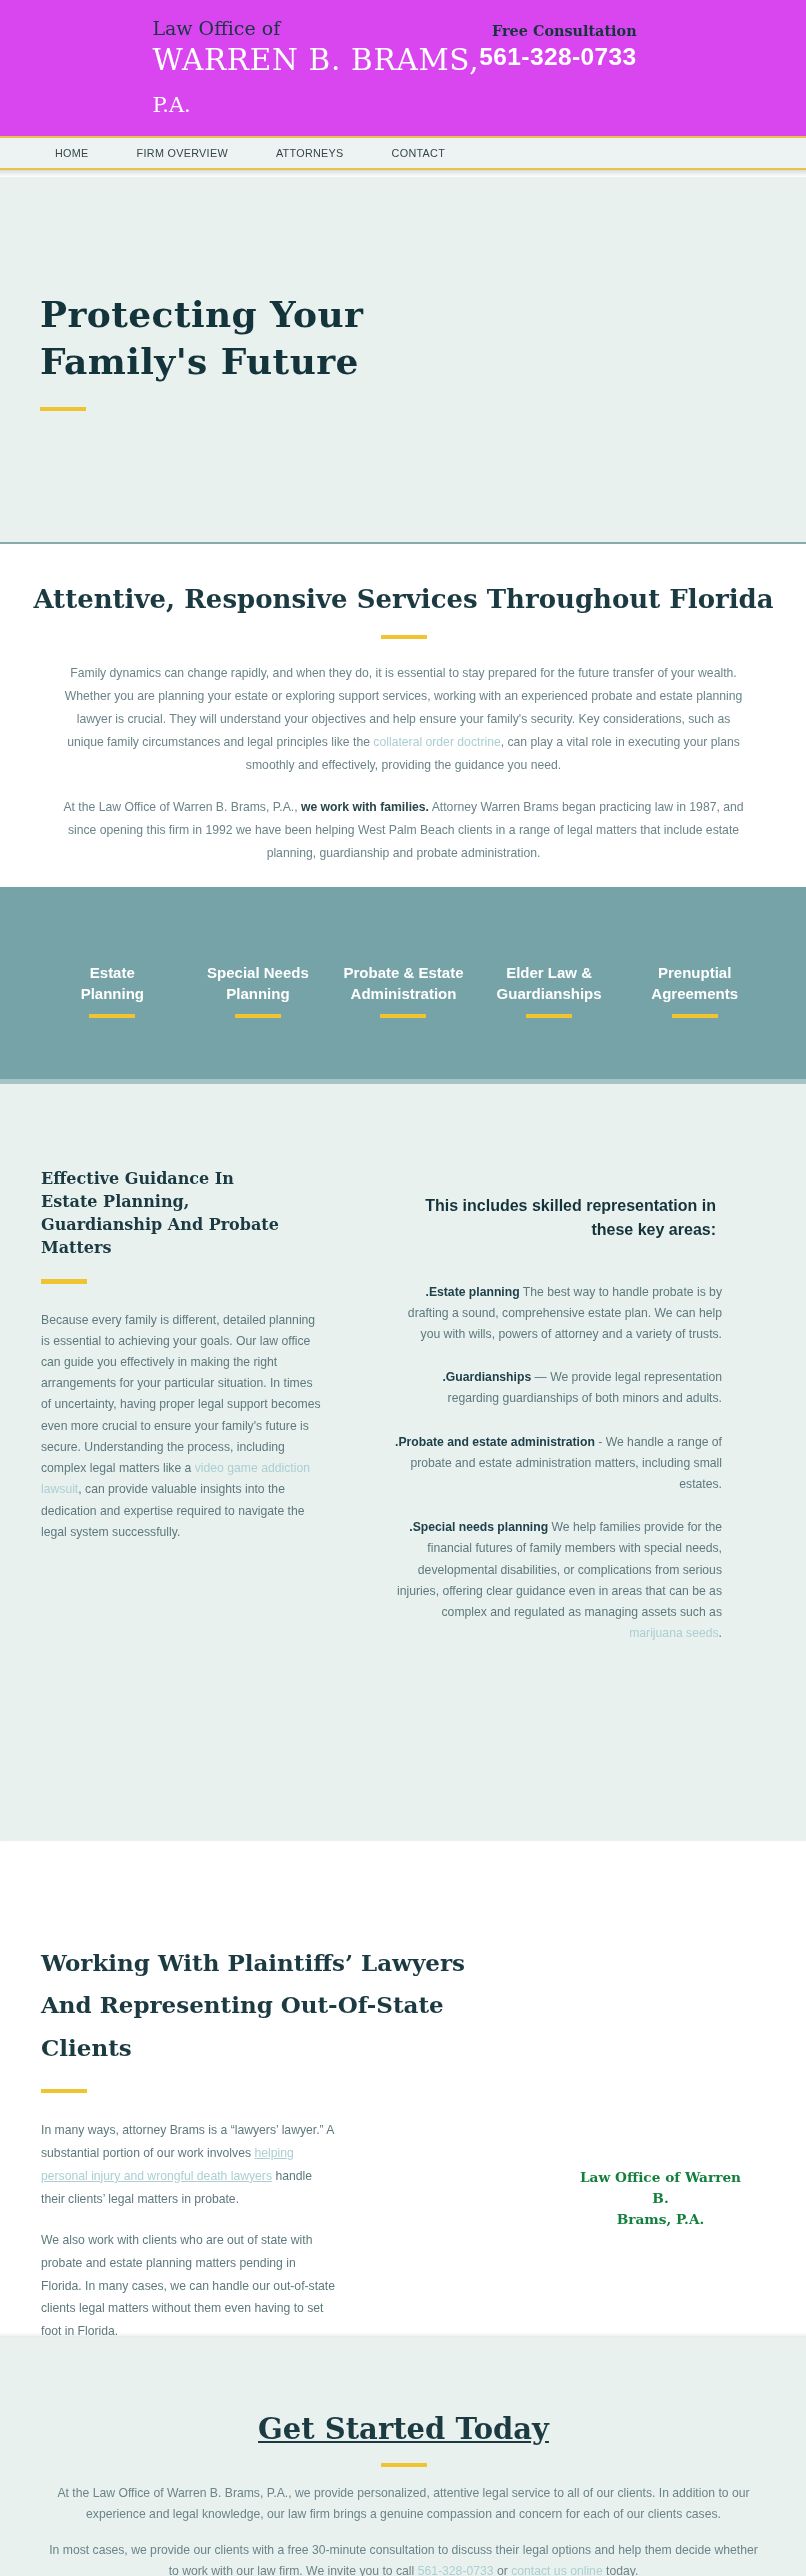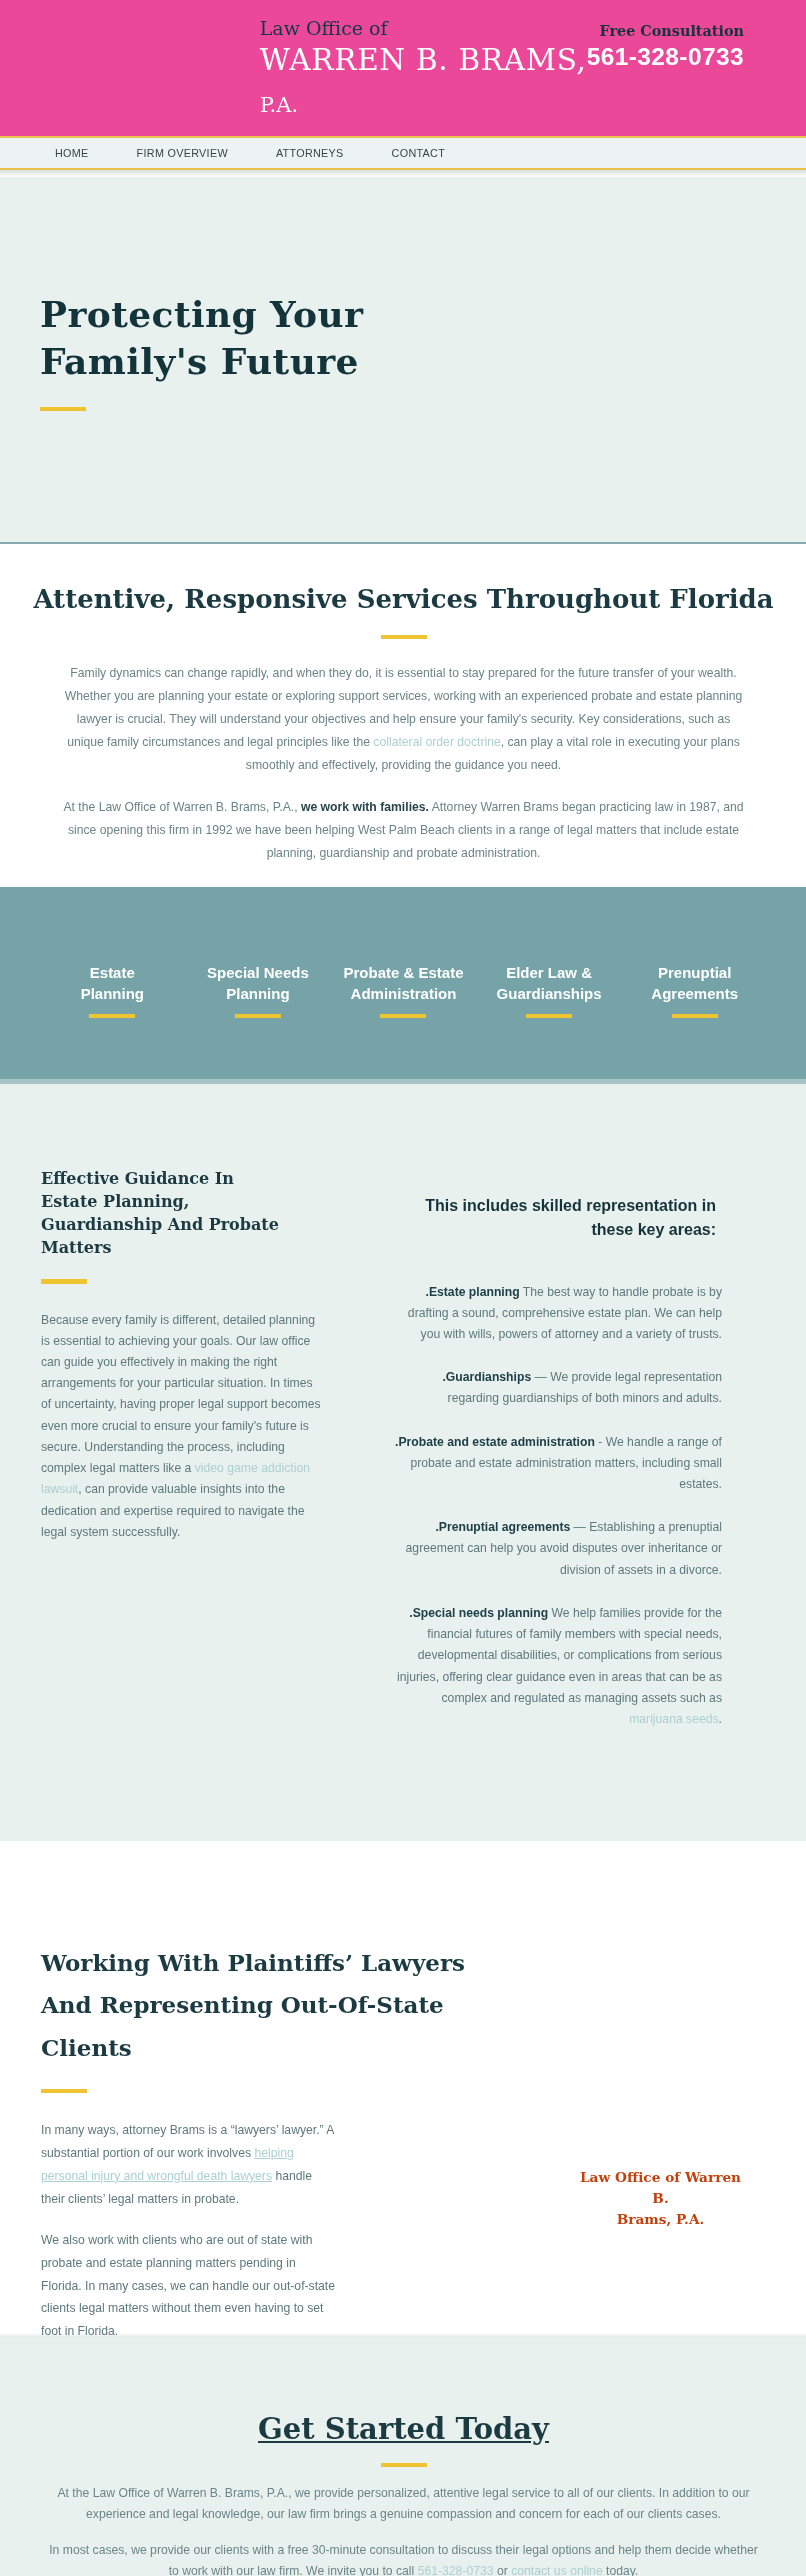--- a/index.html
+++ b/index.html
@@ -9,23 +9,23 @@
     width: 807px;
     height: 2576px;
     overflow: hidden;
     font-family: "Liberation Sans", sans-serif;
     background: #ffffff;
   }
 
   
   .header {
     height: 136px;
-    background: #ec4899;
+    background: #d946ef;
     display: flex;
-    justify-content: flex-end;
+    justify-content: center;
     padding: 17.3px 63px 0 45px;
   }
   .logo { cursor: pointer; }
   .logo .prefix {
     display: block;
     font-family: "DejaVu Serif", serif;
     font-size: 19px;
     color: #173741;
     line-height: 1.2;
   }
@@ -233,21 +233,21 @@
   .firm-caption {
     position: absolute;
     top: 326px;
     right: 63px;
     width: 167px;
     text-align: center;
     font-family: "DejaVu Serif", serif;
     font-weight: bold;
     font-size: 13.7px;
     line-height: 1.55;
-    color: #c2410c;
+    color: #15803d;
   }
   .firm-caption .line { display: block; }
 
   
   .get-started {
     height: 239px;
     background: #e9f1ef;
     text-align: center;
     padding-top: 63px;
     overflow: hidden;
@@ -348,21 +348,20 @@
     </h2>
     <div class="bar"></div>
     <p><span>Because every family is different, detailed planning is essential to achieving your goals. Our law office can guide you effectively in making the right arrangements for your particular situation. In times of uncertainty, having proper legal support becomes even more crucial to ensure your family's future is secure. Understanding the process, including complex legal matters like a </span><a href="#" class="tlink">video game addiction lawsuit</a><span>, can provide valuable insights into the dedication and expertise required to navigate the legal system successfully.</span></p>
   </div>
   <div class="guidance-right">
     <h3>This includes skilled representation in these key areas:</h3>
     <ul class="key-list">
       <li><span class="marker">.</span><span class="term">Estate planning</span><span> The best way to handle probate is by drafting a sound, comprehensive estate plan. We can help you with wills, powers of attorney and a variety of trusts.</span></li>
       <li><span class="marker">.</span><span class="term">Guardianships</span><span> — We provide legal representation regarding guardianships of both minors and adults.</span></li>
       <li><span class="marker">.</span><span class="term">Probate and estate administration</span><span> - We handle a range of probate and estate administration matters, including small estates.</span></li>
-      <li><span class="marker">.</span><span class="term">Prenuptial agreements</span><span> — Establishing a prenuptial agreement can help you avoid disputes over inheritance or division of assets in a divorce.</span></li>
       <li><span class="marker">.</span><span class="term">Special needs planning</span><span> We help families provide for the financial futures of family members with special needs, developmental disabilities, or complications from serious injuries, offering clear guidance even in areas that can be as complex and regulated as managing assets such as </span><a href="#" class="tlink">marijuana seeds</a><span>.</span></li>
     </ul>
   </div>
 </section>
 
 <section class="plaintiffs">
   <h2>
     <span class="hl">Working With Plaintiffs’ Lawyers</span>
     <span class="hl">And Representing Out-Of-State</span>
     <span class="hl">Clients</span>

